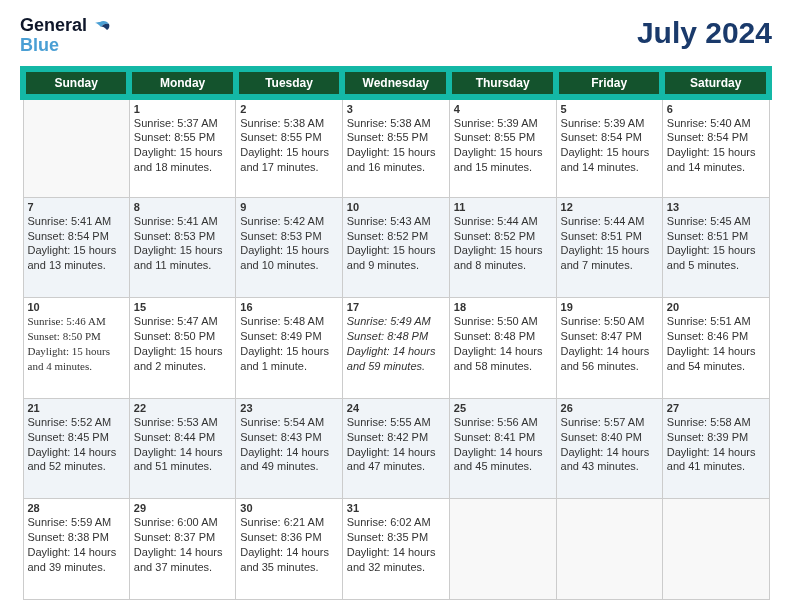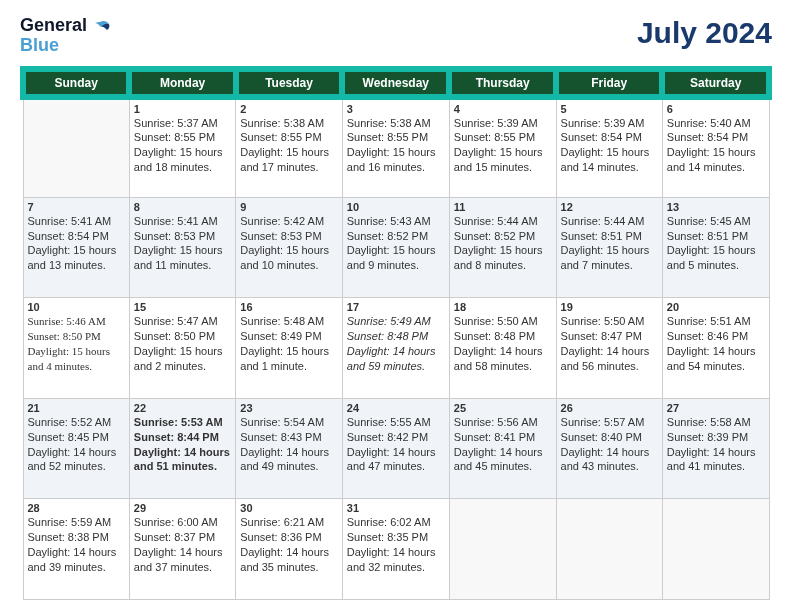--- a/index.html
+++ b/index.html
@@ -277,21 +277,21 @@
         <tr class="row-alt">
           <td>
             <span class="day-num">21</span>
             <div class="cell-content" style="white-space: pre-line;">Sunrise: 5:52 AM
 Sunset: 8:45 PM
 Daylight: 14 hours
 and 52 minutes.</div>
           </td>
           <td>
             <span class="day-num">22</span>
-            <div class="cell-content" style="white-space: pre-line; font-weight: bold;">Sunrise: 5:53 AM
+            <div class="cell-content" style="white-space: pre-line;">Sunrise: 5:53 AM
 Sunset: 8:44 PM
 Daylight: 14 hours
 and 51 minutes.</div>
           </td>
           <td>
             <span class="day-num">23</span>
             <div class="cell-content" style="white-space: pre-line;">Sunrise: 5:54 AM
 Sunset: 8:43 PM
 Daylight: 14 hours
 and 49 minutes.</div>

